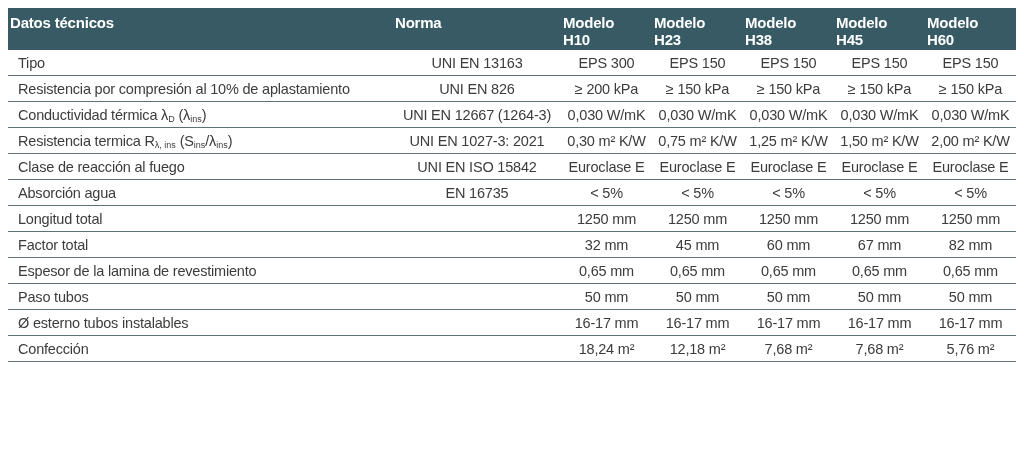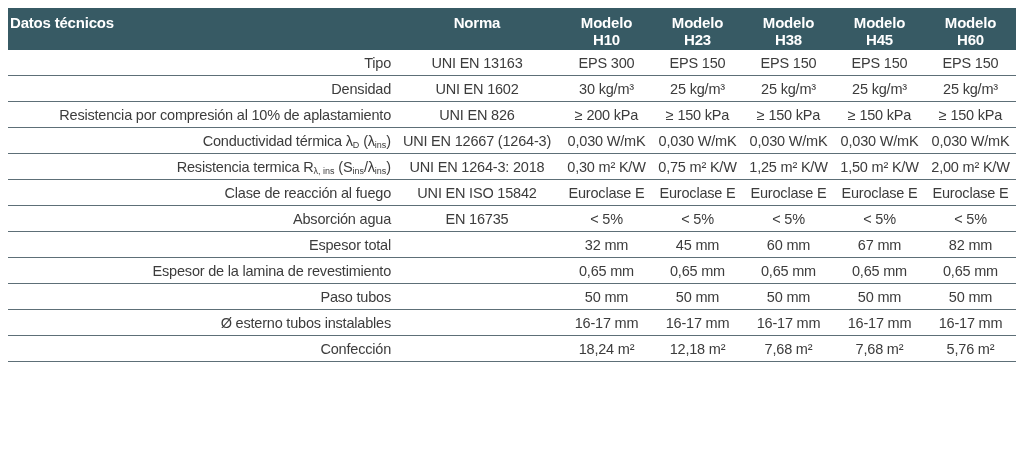--- a/index.html
+++ b/index.html
@@ -28,39 +28,39 @@
 
   thead th {
     background: #375a64;
     color: #ffffff;
     font-weight: bold;
     font-size: 15px;
     line-height: 17px;
     vertical-align: top;
     padding: 6px 2px 2px 2px;
     height: 34px;
-    text-align: center;
+    text-align: left;
   }
   thead th.c-label {
     text-align: left;
   }
 
   tbody td {
     font-size: 14.5px;
     color: #3c3c3c;
     border-bottom: 1px solid #5d6f77;
     height: 24px;
     padding: 1px 2px 0 2px;
     text-align: center;
     vertical-align: middle;
     white-space: nowrap;
     overflow: hidden;
   }
   tbody td.c-label {
-    text-align: right;
+    text-align: left;
     padding-left: 10px;
   }
   sub {
     font-size: 0.62em;
     line-height: 0;
     vertical-align: -0.25em;
     letter-spacing: 0;
   }
 </style>
 </head>
@@ -94,49 +94,40 @@
     <tr>
           <td class="c-label">Tipo</td>
           <td class="c-norma">UNI EN 13163</td>
           <td class="c-val">EPS 300</td>
           <td class="c-val">EPS 150</td>
           <td class="c-val">EPS 150</td>
           <td class="c-val">EPS 150</td>
           <td class="c-val">EPS 150</td>
         </tr>
         <tr>
-          <td class="c-label">Densidad</td>
-          <td class="c-norma">UNI EN 1602</td>
-          <td class="c-val">30 kg/m³</td>
-          <td class="c-val">25 kg/m³</td>
-          <td class="c-val">25 kg/m³</td>
-          <td class="c-val">25 kg/m³</td>
-          <td class="c-val">25 kg/m³</td>
-        </tr>
-        <tr>
           <td class="c-label">Resistencia por compresión al 10% de aplastamiento</td>
           <td class="c-norma">UNI EN 826</td>
           <td class="c-val">≥ 200 kPa</td>
           <td class="c-val">≥ 150 kPa</td>
           <td class="c-val">≥ 150 kPa</td>
           <td class="c-val">≥ 150 kPa</td>
           <td class="c-val">≥ 150 kPa</td>
         </tr>
         <tr>
           <td class="c-label">Conductividad térmica λ<sub>D</sub> (λ<sub>ins</sub>)</td>
           <td class="c-norma">UNI EN 12667 (1264-3)</td>
           <td class="c-val">0,030 W/mK</td>
           <td class="c-val">0,030 W/mK</td>
           <td class="c-val">0,030 W/mK</td>
           <td class="c-val">0,030 W/mK</td>
           <td class="c-val">0,030 W/mK</td>
         </tr>
         <tr>
           <td class="c-label">Resistencia termica R<sub>λ, ins</sub> (S<sub>ins</sub>/λ<sub>ins</sub>)</td>
-          <td class="c-norma">UNI EN 1264-3: 2018</td>
+          <td class="c-norma">UNI EN 1027-3: 2021</td>
           <td class="c-val">0,30 m² K/W</td>
           <td class="c-val">0,75 m² K/W</td>
           <td class="c-val">1,25 m² K/W</td>
           <td class="c-val">1,50 m² K/W</td>
           <td class="c-val">2,00 m² K/W</td>
         </tr>
         <tr>
           <td class="c-label">Clase de reacción al fuego</td>
           <td class="c-norma">UNI EN ISO 15842</td>
           <td class="c-val">Euroclase E</td>
@@ -148,21 +139,30 @@
         <tr>
           <td class="c-label">Absorción agua</td>
           <td class="c-norma">EN 16735</td>
           <td class="c-val">&lt; 5%</td>
           <td class="c-val">&lt; 5%</td>
           <td class="c-val">&lt; 5%</td>
           <td class="c-val">&lt; 5%</td>
           <td class="c-val">&lt; 5%</td>
         </tr>
         <tr>
-          <td class="c-label">Espesor total</td>
+          <td class="c-label">Longitud total</td>
+          <td class="c-norma"></td>
+          <td class="c-val">1250 mm</td>
+          <td class="c-val">1250 mm</td>
+          <td class="c-val">1250 mm</td>
+          <td class="c-val">1250 mm</td>
+          <td class="c-val">1250 mm</td>
+        </tr>
+        <tr>
+          <td class="c-label">Factor total</td>
           <td class="c-norma"></td>
           <td class="c-val">32 mm</td>
           <td class="c-val">45 mm</td>
           <td class="c-val">60 mm</td>
           <td class="c-val">67 mm</td>
           <td class="c-val">82 mm</td>
         </tr>
         <tr>
           <td class="c-label">Espesor de la lamina de revestimiento</td>
           <td class="c-norma"></td>

